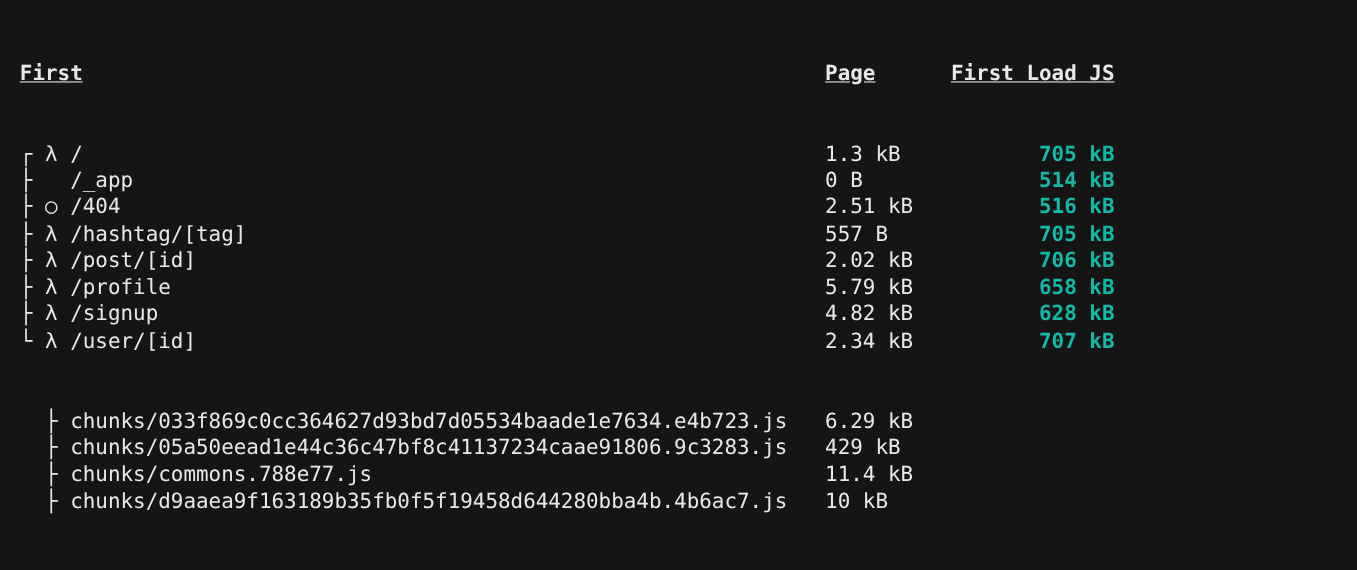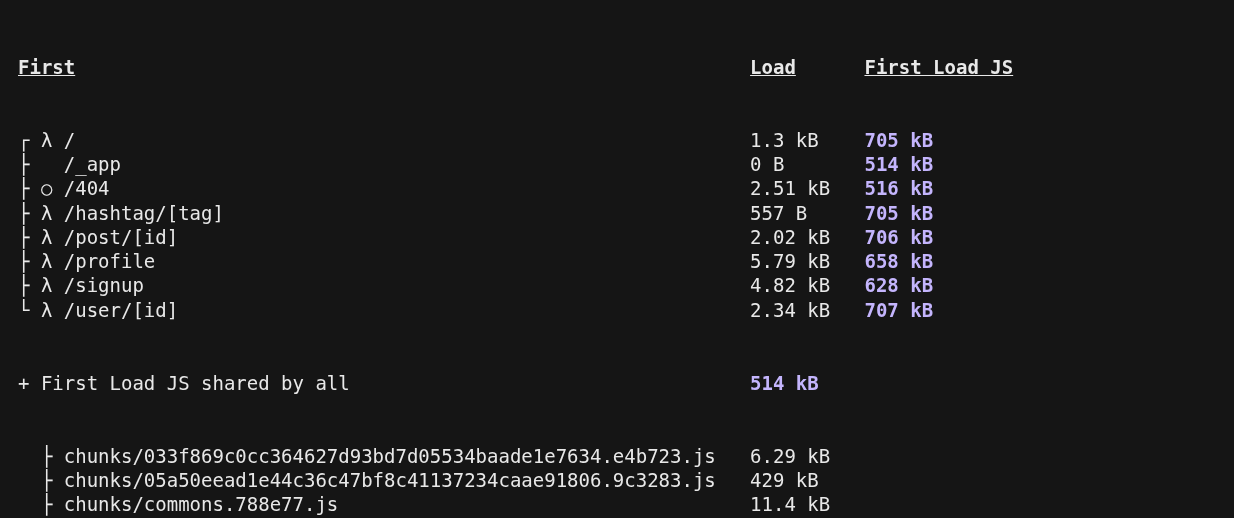--- a/index.html
+++ b/index.html
@@ -15,25 +15,24 @@
   .wrap {
     padding: 6px 0 20px 18px;
     white-space: pre;
     width: 1234px;
     box-sizing: border-box;
   }
   .row { display: block; }
   .hdr .ul { text-decoration: underline; }
   .c-page  { display: inline-block; width: 64ch; }
   .c-size  { display: inline-block; width: 10ch; }
-  .c-fl    { display: inline-block; width: 13ch; text-align: left; }
-  .red  { color: #c4b5fd; font-weight: bold; }
+  .c-fl    { display: inline-block; width: 13ch; text-align: right; }
+  .red  { color: #14b8a6; font-weight: bold; }
   .bold { font-weight: bold; }
 </style>
 </head>
 <body>
 
 <div class="wrap">
-  <span class="row hdr"><span class="c-page"><span class="ul bold">First</span></span><span class="c-size"><span class="ul bold">Load</span></span><span class="c-fl"><span class="ul bold">First Load JS</span></span></span>
+  <span class="row hdr"><span class="c-page"><span class="ul bold">First</span></span><span class="c-size"><span class="ul bold">Page</span></span><span class="c-fl"><span class="ul bold">First Load JS</span></span></span>
   <div id="routes"><span class="row"><span class="c-page"><span>┌ λ </span><span>/</span></span><span class="c-size"><span>1.3 kB</span></span><span class="c-fl"><span class="red bold">705 kB</span></span></span><span class="row"><span class="c-page"><span>├   </span><span>/_app</span></span><span class="c-size"><span>0 B</span></span><span class="c-fl"><span class="red bold">514 kB</span></span></span><span class="row"><span class="c-page"><span>├ ○ </span><span>/404</span></span><span class="c-size"><span>2.51 kB</span></span><span class="c-fl"><span class="red bold">516 kB</span></span></span><span class="row"><span class="c-page"><span>├ λ </span><span>/hashtag/[tag]</span></span><span class="c-size"><span>557 B</span></span><span class="c-fl"><span class="red bold">705 kB</span></span></span><span class="row"><span class="c-page"><span>├ λ </span><span>/post/[id]</span></span><span class="c-size"><span>2.02 kB</span></span><span class="c-fl"><span class="red bold">706 kB</span></span></span><span class="row"><span class="c-page"><span>├ λ </span><span>/profile</span></span><span class="c-size"><span>5.79 kB</span></span><span class="c-fl"><span class="red bold">658 kB</span></span></span><span class="row"><span class="c-page"><span>├ λ </span><span>/signup</span></span><span class="c-size"><span>4.82 kB</span></span><span class="c-fl"><span class="red bold">628 kB</span></span></span><span class="row"><span class="c-page"><span>└ λ </span><span>/user/[id]</span></span><span class="c-size"><span>2.34 kB</span></span><span class="c-fl"><span class="red bold">707 kB</span></span></span></div>
-  <span class="row"><span class="c-page"><span>+ </span><span>First Load JS shared by all</span></span><span class="c-size"><span class="red bold">514 kB</span></span></span>
   <div id="chunks"><span class="row"><span class="c-page"><span>  ├ </span><span>chunks/033f869c0cc364627d93bd7d05534baade1e7634.e4b723.js</span></span><span class="c-size"><span>6.29 kB</span></span></span><span class="row"><span class="c-page"><span>  ├ </span><span>chunks/05a50eead1e44c36c47bf8c41137234caae91806.9c3283.js</span></span><span class="c-size"><span>429 kB</span></span></span><span class="row"><span class="c-page"><span>  ├ </span><span>chunks/commons.788e77.js</span></span><span class="c-size"><span>11.4 kB</span></span></span><span class="row"><span class="c-page"><span>  ├ </span><span>chunks/d9aaea9f163189b35fb0f5f19458d644280bba4b.4b6ac7.js</span></span><span class="c-size"><span>10 kB</span></span></span></div>
 </div>
 
 </body></html>

